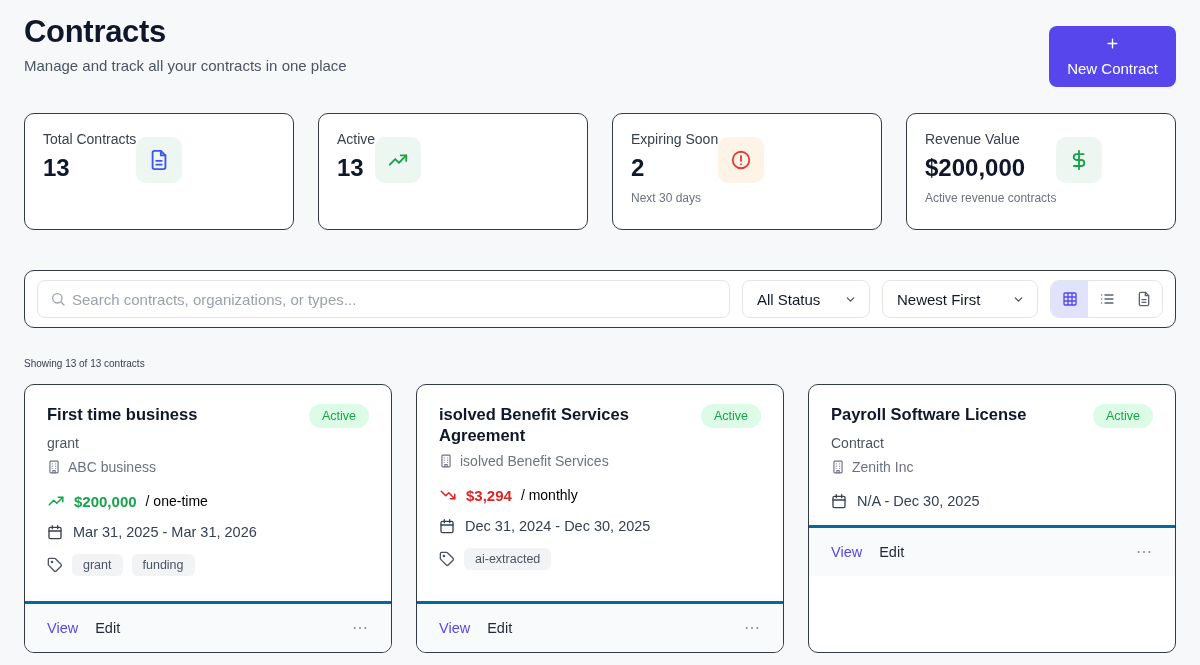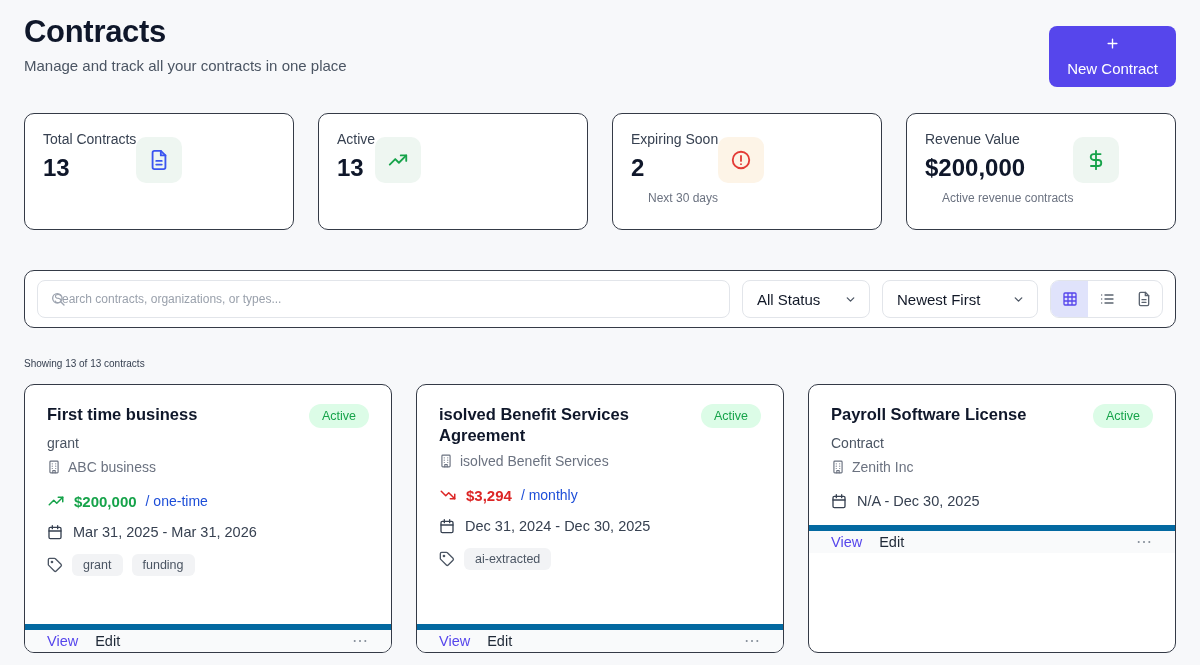--- a/index.html
+++ b/index.html
@@ -25,42 +25,42 @@
 
   
   .stats { display: grid; grid-template-columns: repeat(4, 1fr); gap: 24px; margin-top: 26px; }
   .stat-card {
     background: #fff; border: 1px solid #343a46; border-radius: 10px;
     padding: 17px 18px; height: 117px;
     display: flex; justify-content: flex-start;
   }
   .stat-label { font-size: 14px; color: #374151; }
   .stat-value { font-size: 24px; font-weight: 700; color: #0f172a; margin-top: 7px; }
-  .stat-note { font-size: 12px; color: #6b7280; margin-top: 9px; margin-left: 17px; }
+  .stat-note { font-size: 12px; color: #6b7280; margin-top: 9px; }
   .stat-tile {
     width: 46px; height: 46px; border-radius: 10px;
     display: flex; align-items: center; justify-content: center; flex: 0 0 auto;
     margin-top: 6px;
   }
   .tile-mint { background: #eef6f1; }
   .tile-cream { background: #fdf4e7; }
   .stat-tile svg { width: 22px; height: 22px; }
 
   
   .toolbar {
     margin-top: 40px; background: #fff; border: 1px solid #343a46; border-radius: 10px;
     padding: 10px 12px; display: flex; align-items: center; gap: 12px; height: 58px;
   }
   .search-wrap { flex: 1; position: relative; }
   .search-wrap svg {
     position: absolute; left: 13px; top: 11px; width: 16px; height: 16px; color: #9ca3af;
   }
   .search-input {
     width: 100%; height: 38px; border: 1px solid #e2e5ea; border-radius: 8px;
-    padding: 0 12px 0 16px; font-family: inherit; font-size: 12px; color: #111827;
+    padding: 0 12px 0 34px; font-family: inherit; font-size: 15px; color: #111827;
     outline: none; background: #fff;
   }
   .search-input::placeholder { color: #9aa1ac; }
   .select {
     height: 38px; border: 1px solid #e2e5ea; border-radius: 8px; background: #fff;
     display: flex; align-items: center; justify-content: space-between; gap: 14px;
     padding: 0 12px 0 14px; font-size: 15px; color: #111827; cursor: pointer;
   }
   .select-status { width: 128px; }
   .select-sort { width: 156px; }
@@ -92,32 +92,32 @@
     padding: 5px 13px; border-radius: 999px; white-space: nowrap; flex: 0 0 auto;
   }
   .ctype { font-size: 14px; color: #4b5563; margin-top: 7px; }
   .corg { display: flex; align-items: center; gap: 7px; margin-top: 8px; font-size: 14px; color: #6b7280; }
   .corg svg { width: 14px; height: 14px; flex: 0 0 auto; }
   .cmoney { display: flex; align-items: center; gap: 9px; margin-top: 17px; font-size: 15px; }
   .cmoney svg { width: 18px; height: 18px; flex: 0 0 auto; }
   .amt { font-weight: 700; }
   .money-up svg, .money-up .amt { color: #16a34a; }
   .money-down svg, .money-down .amt { color: #dc2626; }
-  .cadence { font-size: 14px; color: #1d4ed8; }
+  .cadence { font-size: 14px; color: #000000; }
   .cdates { display: flex; align-items: center; gap: 10px; margin-top: 14px; font-size: 14.5px; color: #374151; }
   .cdates svg { width: 16px; height: 16px; color: #374151; flex: 0 0 auto; }
   .ctags { display: flex; align-items: center; gap: 9px; margin-top: 14px; }
   .ctags > svg { width: 16px; height: 16px; color: #4b5563; flex: 0 0 auto; }
   .chip {
     background: #f2f3f5; color: #4b5563; font-size: 12.5px;
     padding: 4px 11px; border-radius: 6px;
   }
   .ccard-footer {
-    border-top: 6px solid #0369a1; background: #f9fafb;
-    padding: 3px 22px; display: flex; align-items: flex-end; gap: 17px;
+    border-top: 3px solid #0369a1; background: #f9fafb;
+    padding: 16px 22px; display: flex; align-items: flex-end; gap: 17px;
   }
   .footer-push { margin-top: auto; }
   .link-view { color: #5646ec; font-size: 14.5px; font-weight: 500; text-decoration: none; cursor: pointer; }
   .link-edit { color: #1f2937; font-size: 14.5px; font-weight: 500; text-decoration: none; cursor: pointer; }
   .more-btn {
     margin-left: auto; background: none; border: none; color: #8b939e;
     font-size: 16px; cursor: pointer; line-height: 1; letter-spacing: 1px;
   }
 </style>
 </head>

